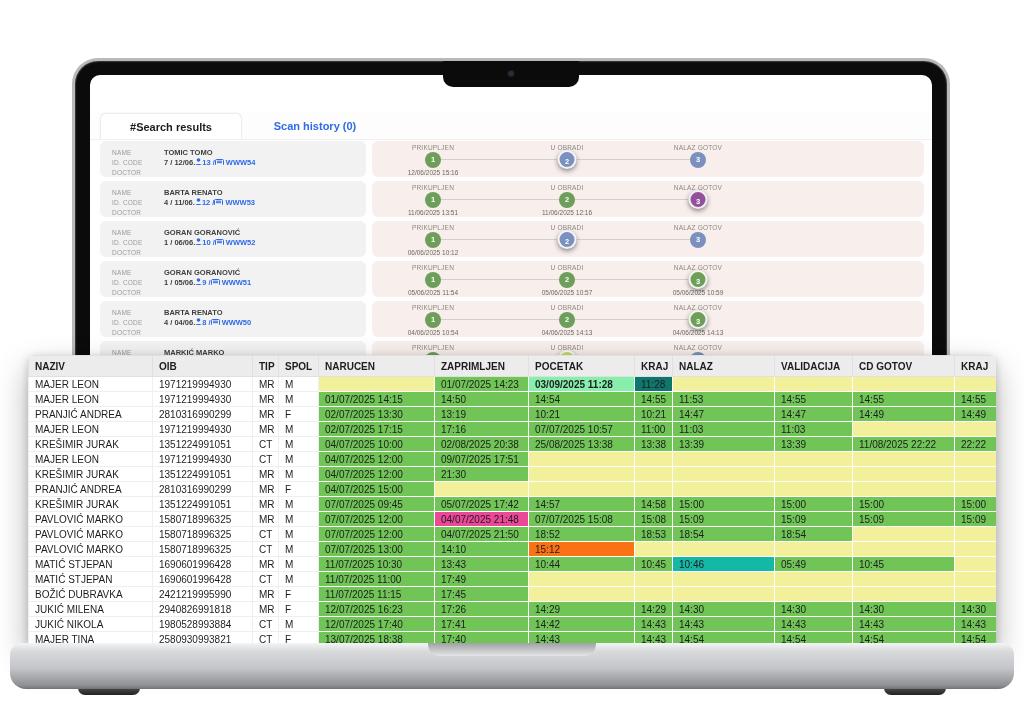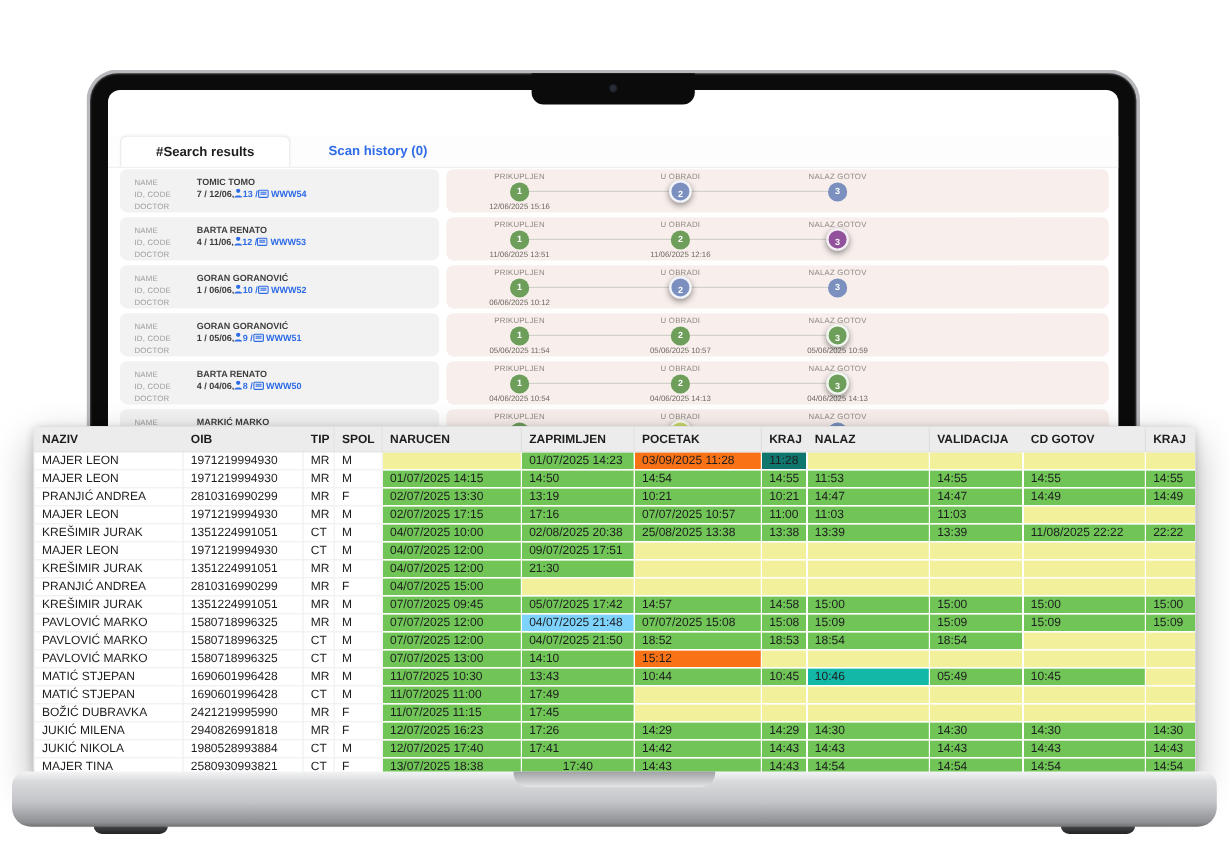--- a/index.html
+++ b/index.html
@@ -305,21 +305,21 @@
           </tr>
         </thead>
       <tbody id="tbody">
           <tr>
             <td class="cw">MAJER LEON</td>
             <td class="cw">1971219994930</td>
             <td class="cw">MR</td>
             <td class="cw">M</td>
             <td style="background: rgb(242, 240, 155);"></td>
             <td style="background: rgb(112, 197, 86);">01/07/2025 14:23</td>
-            <td style="background: #f97316;">03/09/2025 11:28</td>
+            <td style="background: #86efac; font-weight: bold;">03/09/2025 11:28</td>
             <td style="background: #0f766e;">11:28</td>
             <td style="background: rgb(242, 240, 155);"></td>
             <td style="background: rgb(242, 240, 155);"></td>
             <td style="background: rgb(242, 240, 155);"></td>
             <td style="background: rgb(242, 240, 155);"></td>
           </tr>
           <tr>
             <td class="cw">MAJER LEON</td>
             <td class="cw">1971219994930</td>
             <td class="cw">MR</td>
@@ -430,21 +430,21 @@
             <td style="background: rgb(112, 197, 86);">15:00</td>
             <td style="background: rgb(112, 197, 86);">15:00</td>
             <td style="background: rgb(112, 197, 86);">15:00</td>
           </tr>
           <tr>
             <td class="cw">PAVLOVIĆ MARKO</td>
             <td class="cw">1580718996325</td>
             <td class="cw">MR</td>
             <td class="cw">M</td>
             <td style="background: rgb(112, 197, 86);">07/07/2025 12:00</td>
-            <td style="background: #7dd3fc;">04/07/2025 21:48</td>
+            <td style="background: #ec4899;">04/07/2025 21:48</td>
             <td style="background: rgb(112, 197, 86);">07/07/2025 15:08</td>
             <td style="background: rgb(112, 197, 86);">15:08</td>
             <td style="background: rgb(112, 197, 86);">15:09</td>
             <td style="background: rgb(112, 197, 86);">15:09</td>
             <td style="background: rgb(112, 197, 86);">15:09</td>
             <td style="background: rgb(112, 197, 86);">15:09</td>
           </tr>
           <tr>
             <td class="cw">PAVLOVIĆ MARKO</td>
             <td class="cw">1580718996325</td>
@@ -542,21 +542,21 @@
             <td style="background: rgb(112, 197, 86);">14:43</td>
             <td style="background: rgb(112, 197, 86);">14:43</td>
             <td style="background: rgb(112, 197, 86);">14:43</td>
           </tr>
           <tr>
             <td class="cw">MAJER TINA</td>
             <td class="cw">2580930993821</td>
             <td class="cw">CT</td>
             <td class="cw">F</td>
             <td style="background: rgb(112, 197, 86);">13/07/2025 18:38</td>
-            <td style="background: rgb(112, 197, 86); text-align: center;">17:40</td>
+            <td style="background: rgb(112, 197, 86);">17:40</td>
             <td style="background: rgb(112, 197, 86);">14:43</td>
             <td style="background: rgb(112, 197, 86);">14:43</td>
             <td style="background: rgb(112, 197, 86);">14:54</td>
             <td style="background: rgb(112, 197, 86);">14:54</td>
             <td style="background: rgb(112, 197, 86);">14:54</td>
             <td style="background: rgb(112, 197, 86);">14:54</td>
           </tr>
         </tbody>
     </table>
   </div>

